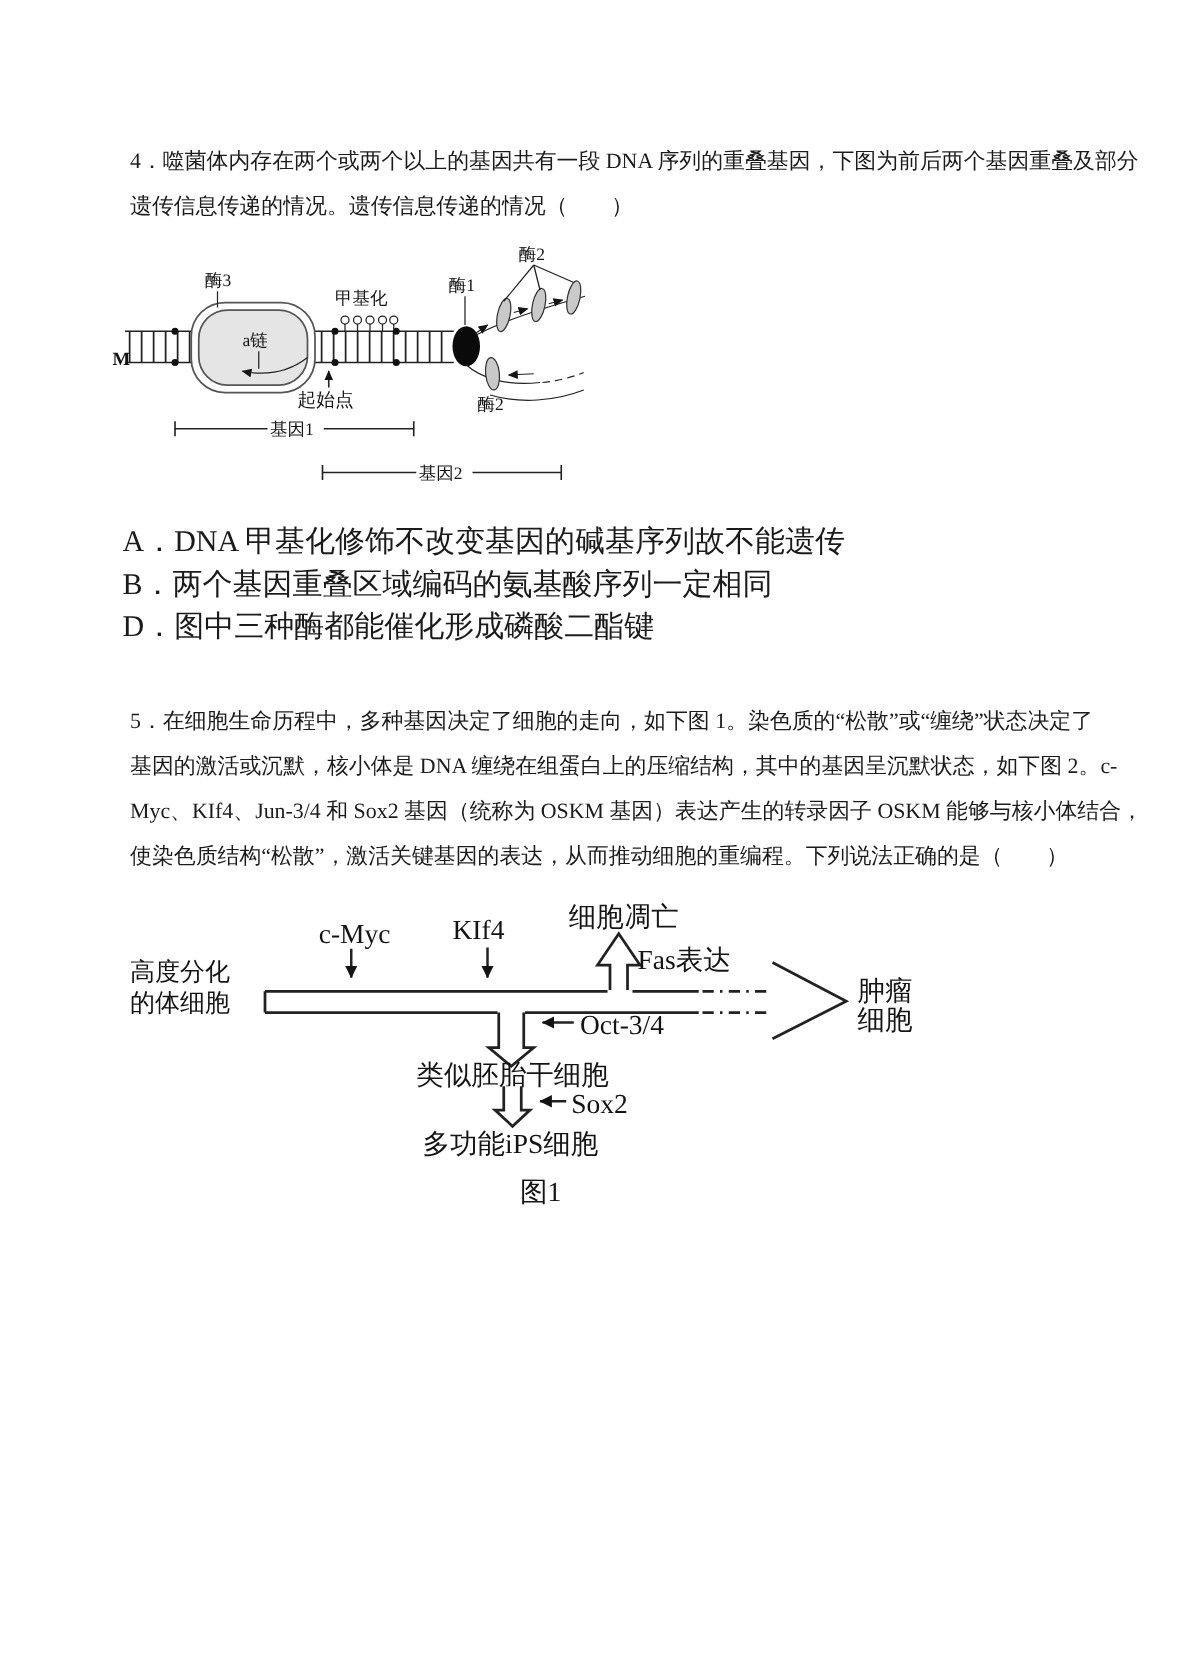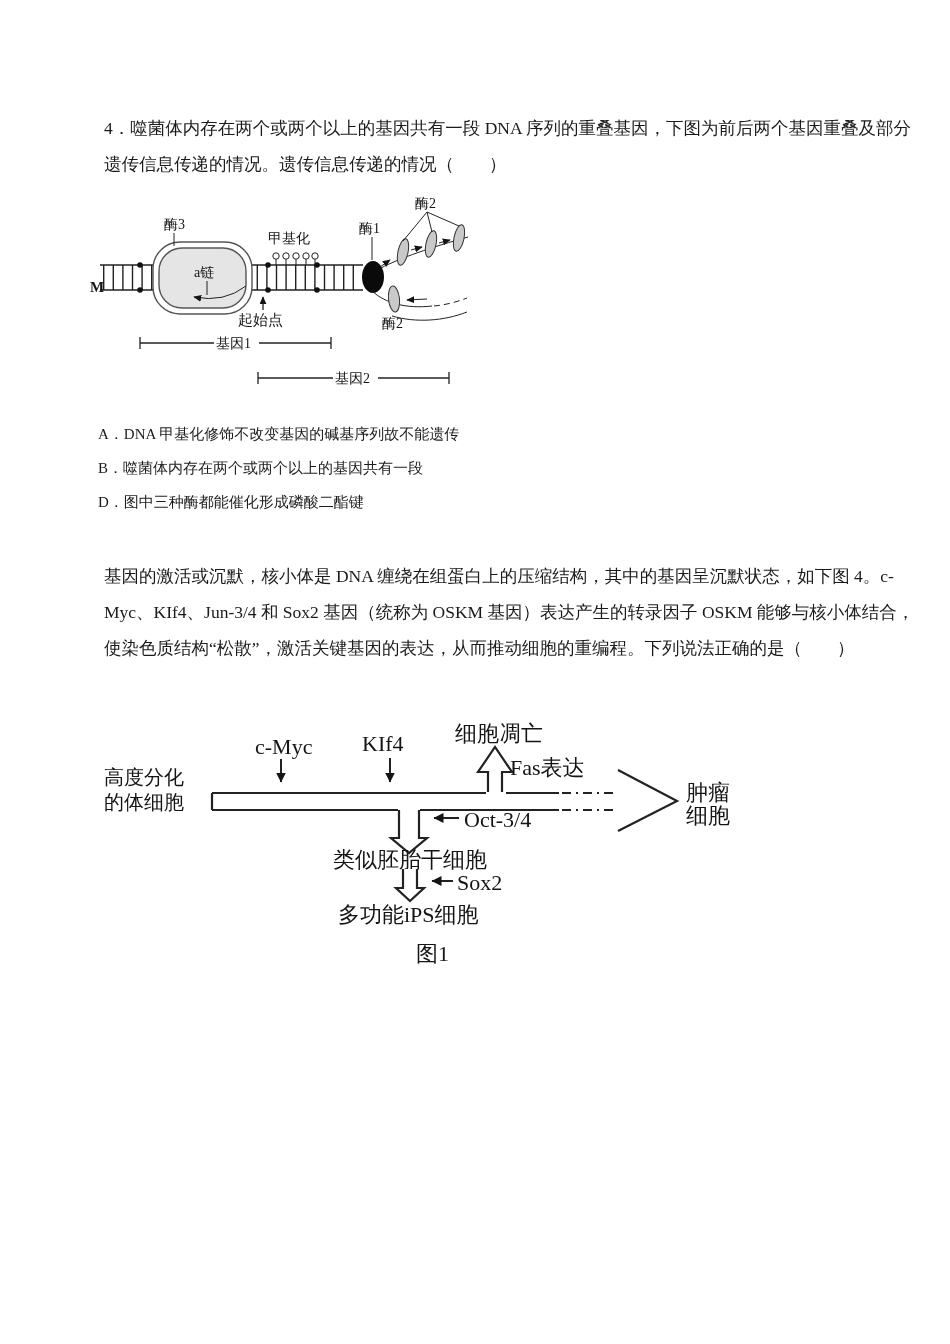--- a/index.html
+++ b/index.html
@@ -4,21 +4,21 @@
 <style>
   html,body{margin:0;padding:0;}
   body{
     width:950px;height:1344px;background:#ffffff;position:relative;
     font-family:"Liberation Serif","DejaVu Serif",serif;color:#1b1b1b;
     overflow:hidden;
   }
   .abs{position:absolute;}
   .stem{font-size:17.5px;line-height:36px;}
   .stem .tline{white-space:nowrap;margin-left:27px;}
-  .opts{font-size:15px;line-height:34px;}
+  .opts{font-size:24px;line-height:34px;}
   .opts .tline{white-space:nowrap;}
   svg text{fill:#141414;font-family:"Liberation Serif","DejaVu Serif",serif;}
   svg .d14{font-size:14px;}
   svg .d15{font-size:15px;}
   svg .dM{font-size:15px;font-weight:bold;}
   svg .f20{font-size:20px;}
   svg .f22{font-size:22px;}
   svg .ln{stroke:#222;stroke-width:1.3;fill:none;}
   svg .thin{stroke:#222;stroke-width:1;fill:none;}
   svg .blk{stroke:#222;stroke-width:2.2;fill:none;}
@@ -127,26 +127,27 @@
     <line class="ln" x1="258" y1="372" x2="258" y2="384"></line>
     <line class="ln" x1="449" y1="372" x2="449" y2="384"></line>
     <line class="ln" x1="258" y1="378" x2="333" y2="378"></line>
     <line class="ln" x1="378" y1="378" x2="449" y2="378"></line>
   </g>
   <text class="d14" x="335" y="383">基因2</text>
 </svg>
 
 <div class="abs opts" style="left:98px;top:417px;">
   <div class="tline">A．DNA 甲基化修饰不改变基因的碱基序列故不能遗传</div>
-  <div class="tline">B．噬菌体内存在两个或两个以上的基因共有一段</div>
+  <div class="tline">B．两个基因重叠区域编码的氨基酸序列一定相同</div>
   <div class="tline">D．图中三种酶都能催化形成磷酸二酯键</div>
 </div>
 
 <div class="abs stem" style="left:77px;top:558px;">
-  <div class="tline">基因的激活或沉默，核小体是 DNA 缠绕在组蛋白上的压缩结构，其中的基因呈沉默状态，如下图 4。c-</div>
+  <div class="tline">5．在细胞生命历程中，多种基因决定了细胞的走向，如下图 1。染色质的“松散”或“缠绕”状态决定了</div>
+  <div class="tline">基因的激活或沉默，核小体是 DNA 缠绕在组蛋白上的压缩结构，其中的基因呈沉默状态，如下图 2。c-</div>
   <div class="tline">Myc、KIf4、Jun-3/4 和 Sox2 基因（统称为 OSKM 基因）表达产生的转录因子 OSKM 能够与核小体结合，</div>
   <div class="tline">使染色质结构“松散”，激活关键基因的表达，从而推动细胞的重编程。下列说法正确的是（　　）</div>
 </div>
 
 <svg class="abs" style="left:90px;top:715px;" width="670" height="262" viewBox="90 715 670 262">
 
   <g>
     <line class="blk" x1="212" y1="793" x2="486" y2="793"></line>
     <line class="blk" x1="506" y1="793" x2="559" y2="793"></line>
     <line class="blk" x1="212" y1="810" x2="398" y2="810"></line>

